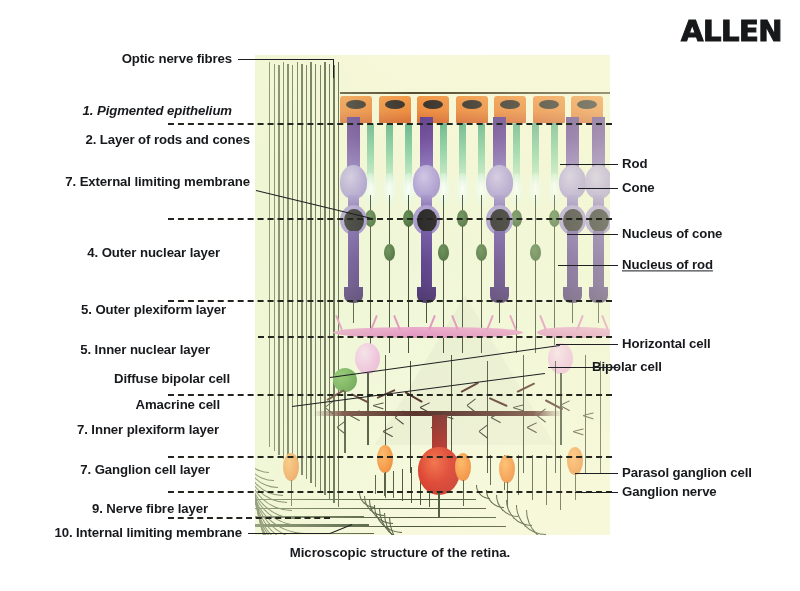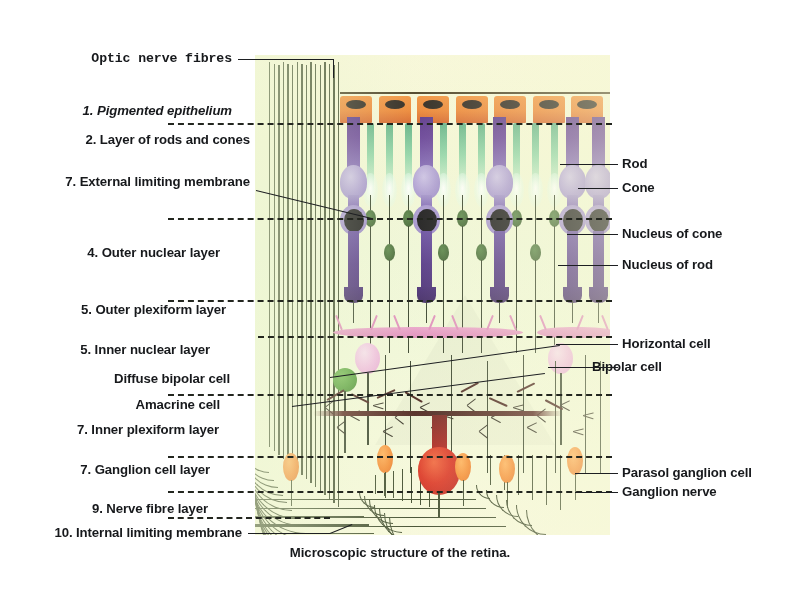--- a/index.html
+++ b/index.html
@@ -207,20 +207,21 @@
 
   
   .dend{ position:absolute; background:#231f14; transform-origin:0 50%; height:1.2px; border-radius:1px;}
   .vstroke{ position:absolute; width:1.3px; background:#24301a; }
 </style>
 </head>
 <body>
 
 <div id="root">
 
+  <div class="logo">ALLEN</div>
 
   <div id="panel">
     <div class="watermark"></div>
     <div id="panel-art">
         <div class="fibre" style="left:14px;top:7px;height:385px;"></div>
         <div class="fcurve" style="left:-12px;top:392px;width:26px;height:26px;"></div>
         <div class="fibre" style="left:18.6px;top:8.5px;height:387.5px;"></div>
         <div class="fcurve" style="left:-11px;top:396px;width:29.6px;height:29.6px;"></div>
         <div class="fibre" style="left:23.2px;top:10px;height:390px;"></div>
         <div class="fcurve" style="left:-10.000000000000004px;top:400px;width:33.2px;height:33.2px;"></div>
@@ -510,37 +511,37 @@
 
   <div id="overlay">
       <div class="dash" style="left: 168px; top: 123px; width: 444px;"></div>
       <div class="dash" style="left: 168px; top: 218px; width: 444px;"></div>
       <div class="dash" style="left: 168px; top: 300px; width: 444px;"></div>
       <div class="dash" style="left: 258px; top: 336px; width: 354px;"></div>
       <div class="dash" style="left: 168px; top: 394px; width: 444px;"></div>
       <div class="dash" style="left: 168px; top: 456px; width: 444px;"></div>
       <div class="dash" style="left: 168px; top: 491px; width: 444px;"></div>
       <div class="dash" style="left: 168px; top: 517px; width: 162px;"></div>
-      <div class="lbl right-al" style="right: 568px; top: 59px; font-family: Liberation Mono, monospace;">Optic nerve fibres</div>
+      <div class="lbl right-al" style="right: 568px; top: 59px;">Optic nerve fibres</div>
       <div class="lbl right-al" style="right: 568px; top: 111px; font-style: italic;">1. Pigmented epithelium</div>
       <div class="lbl right-al" style="right: 550px; top: 140px;">2. Layer of rods and cones</div>
       <div class="lbl right-al" style="right: 550px; top: 182px;">7. External limiting membrane</div>
       <div class="lbl right-al" style="right: 580px; top: 253px;">4. Outer nuclear layer</div>
       <div class="lbl right-al" style="right: 574px; top: 310px;">5. Outer plexiform layer</div>
       <div class="lbl right-al" style="right: 590px; top: 350px;">5. Inner nuclear layer</div>
       <div class="lbl right-al" style="right: 570px; top: 379px;">Diffuse bipolar cell</div>
       <div class="lbl right-al" style="right: 580px; top: 405px;">Amacrine cell</div>
       <div class="lbl right-al" style="right: 581px; top: 430px;">7. Inner plexiform layer</div>
       <div class="lbl right-al" style="right: 590px; top: 470px;">7. Ganglion cell layer</div>
       <div class="lbl right-al" style="right: 592px; top: 509px;">9. Nerve fibre layer</div>
       <div class="lbl right-al" style="right: 558px; top: 533px;">10. Internal limiting membrane</div>
       <div class="lbl left-al" style="left: 622px; top: 164px;">Rod</div>
       <div class="lbl left-al" style="left: 622px; top: 188px;">Cone</div>
       <div class="lbl left-al" style="left: 622px; top: 234px;">Nucleus of cone</div>
-      <div class="lbl left-al" style="left: 622px; top: 265px;">Nucleus of rod</div>
+      <div class="lbl left-al" style="left: 622px; top: 265px; text-decoration: underline;">Nucleus of rod</div>
       <div class="lbl left-al" style="left: 622px; top: 344px;">Horizontal cell</div>
       <div class="lbl left-al" style="left: 592px; top: 367px;">Bipolar cell</div>
       <div class="lbl left-al" style="left: 622px; top: 473px;">Parasol ganglion cell</div>
       <div class="lbl left-al" style="left: 622px; top: 492px;">Ganglion nerve</div>
       <div class="lead h" style="left: 238px; top: 59px; width: 95px;"></div>
       <div class="lead v" style="left: 333px; top: 59px; height: 19px;"></div>
       <div class="lead-d" style="left: 256px; top: 190px; width: 119.331px; transform: rotate(13.5704deg);"></div>
       <div class="lead-d" style="left: 330px; top: 377px; width: 232.215px; transform: rotate(-7.92074deg);"></div>
       <div class="lead-d" style="left: 292px; top: 406px; width: 255.143px; transform: rotate(-7.43141deg);"></div>
       <div class="lead h" style="left: 248px; top: 533px; width: 82px;"></div>

